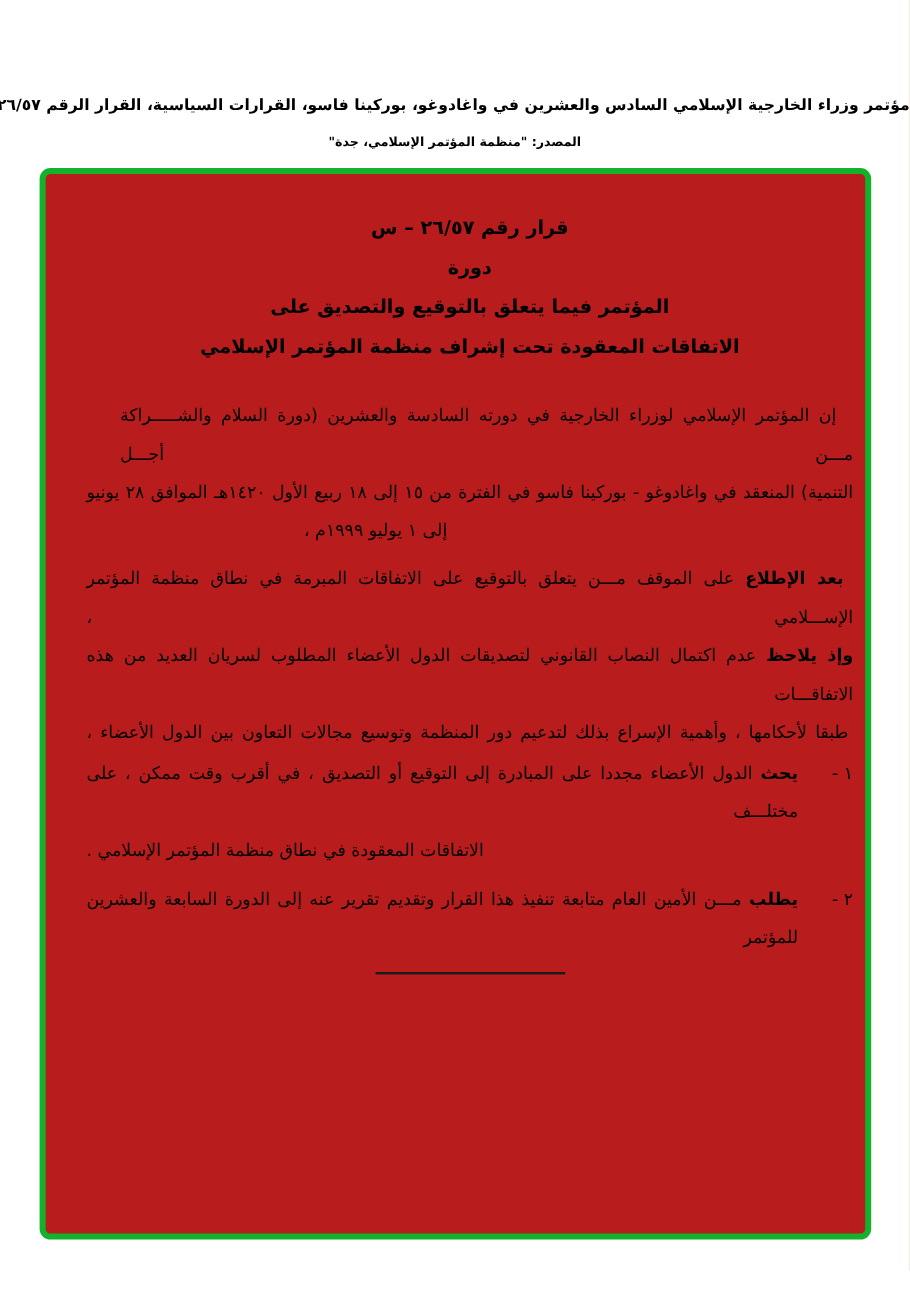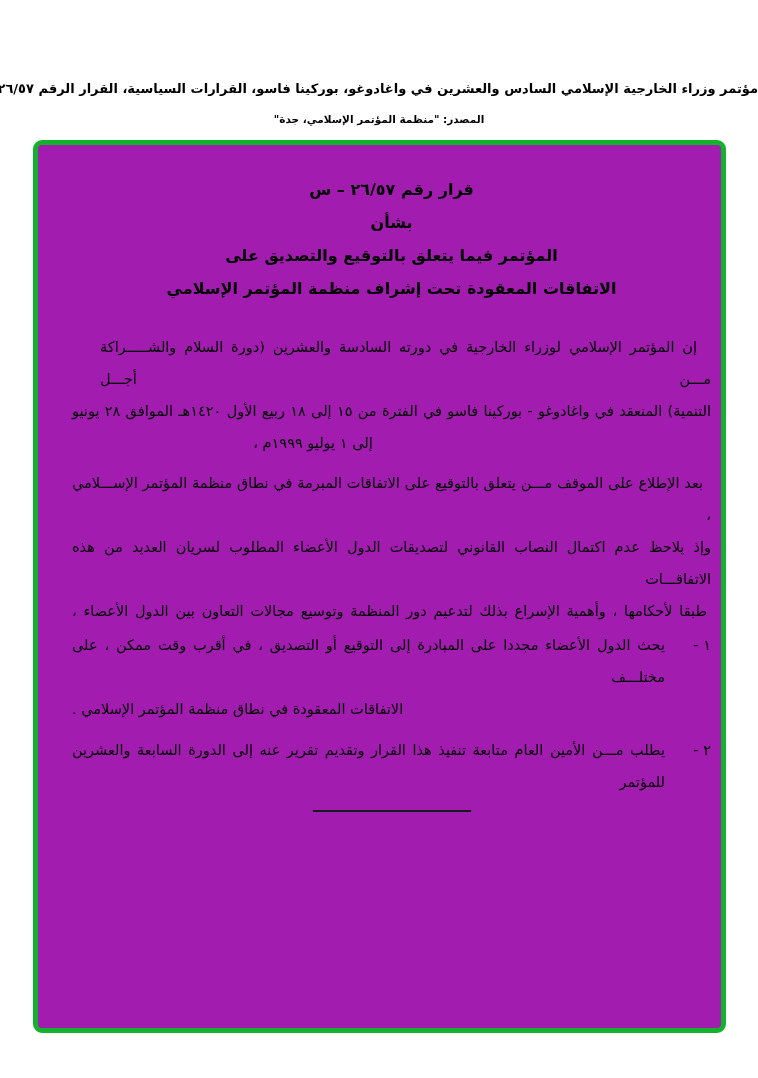--- a/index.html
+++ b/index.html
@@ -22,21 +22,21 @@
     position:absolute;top:110px;left:0;width:758px;
     direction:rtl;text-align:center;
     font-size:10.5px;font-weight:bold;line-height:18px;
   }
   
   .green-box{
     position:absolute;top:140px;left:33px;
     width:683px;height:883px;
     border:5px solid #12b22c;
     border-radius:9px;
-    background:#a21caf;
+    background:#b91c1c;
   }
   .box-content{
     direction:rtl;
     padding:28px 10px 0 34px;
     font-size:14.5px;
     line-height:32px;
   }
   
   .title-block{
     text-align:center;
@@ -64,42 +64,42 @@
   .item{display:flex;direction:rtl;}
   .item + .item{margin-top:9px;}
   .item-num{
     flex:0 0 46px;
     text-align:right;
     white-space:nowrap;
   }
   .item-body{flex:1;}
   .item1 .l2{text-align:left;padding-right:97px;}
   .item2 .l2{text-align:right;padding-right:265px;}
-  b.lead{font-weight:normal;}
+  b.lead{font-weight:bold;}
   
   .divider{
     width:158px;
     border-top:2px solid #1a1a1a;
     margin:12px auto 0 auto;
   }
 </style>
 </head>
 <body>
 
 <div class="page">
 
   <div class="hdr1">مؤتمر وزراء الخارجية الإسلامي السادس والعشرين في واغادوغو، بوركينا فاسو، القرارات السياسية، القرار الرقم ٢٦/٥٧-س</div>
   <div class="hdr2">المصدر:  "منظمة المؤتمر الإسلامي، جدة"</div>
 
   <div class="green-box">
     <div class="box-content">
 
       <div class="title-block">
         <div class="line">قرار رقم ٢٦/٥٧ – س</div>
-        <div class="line">بشأن</div>
+        <div class="line">دورة</div>
         <div class="line">المؤتمر فيما يتعلق بالتوقيع والتصديق على</div>
         <div class="line">الاتفاقات المعقودة تحت إشراف منظمة المؤتمر الإسلامي</div>
       </div>
 
       <div class="para p1">
         <div class="line just l1">إن المؤتمر الإسلامي لوزراء الخارجية في دورته السادسة والعشرين (دورة السلام والشـــــراكة مـــن أجـــل</div>
         <div class="line just l2">التنمية) المنعقد في واغادوغو - بوركينا فاسو في الفترة من ١٥ إلى ١٨ ربيع الأول ١٤٢٠هـ الموافق ٢٨ يونيو</div>
         <div class="line l3">إلى ١ يوليو ١٩٩٩م ،</div>
       </div>
 

